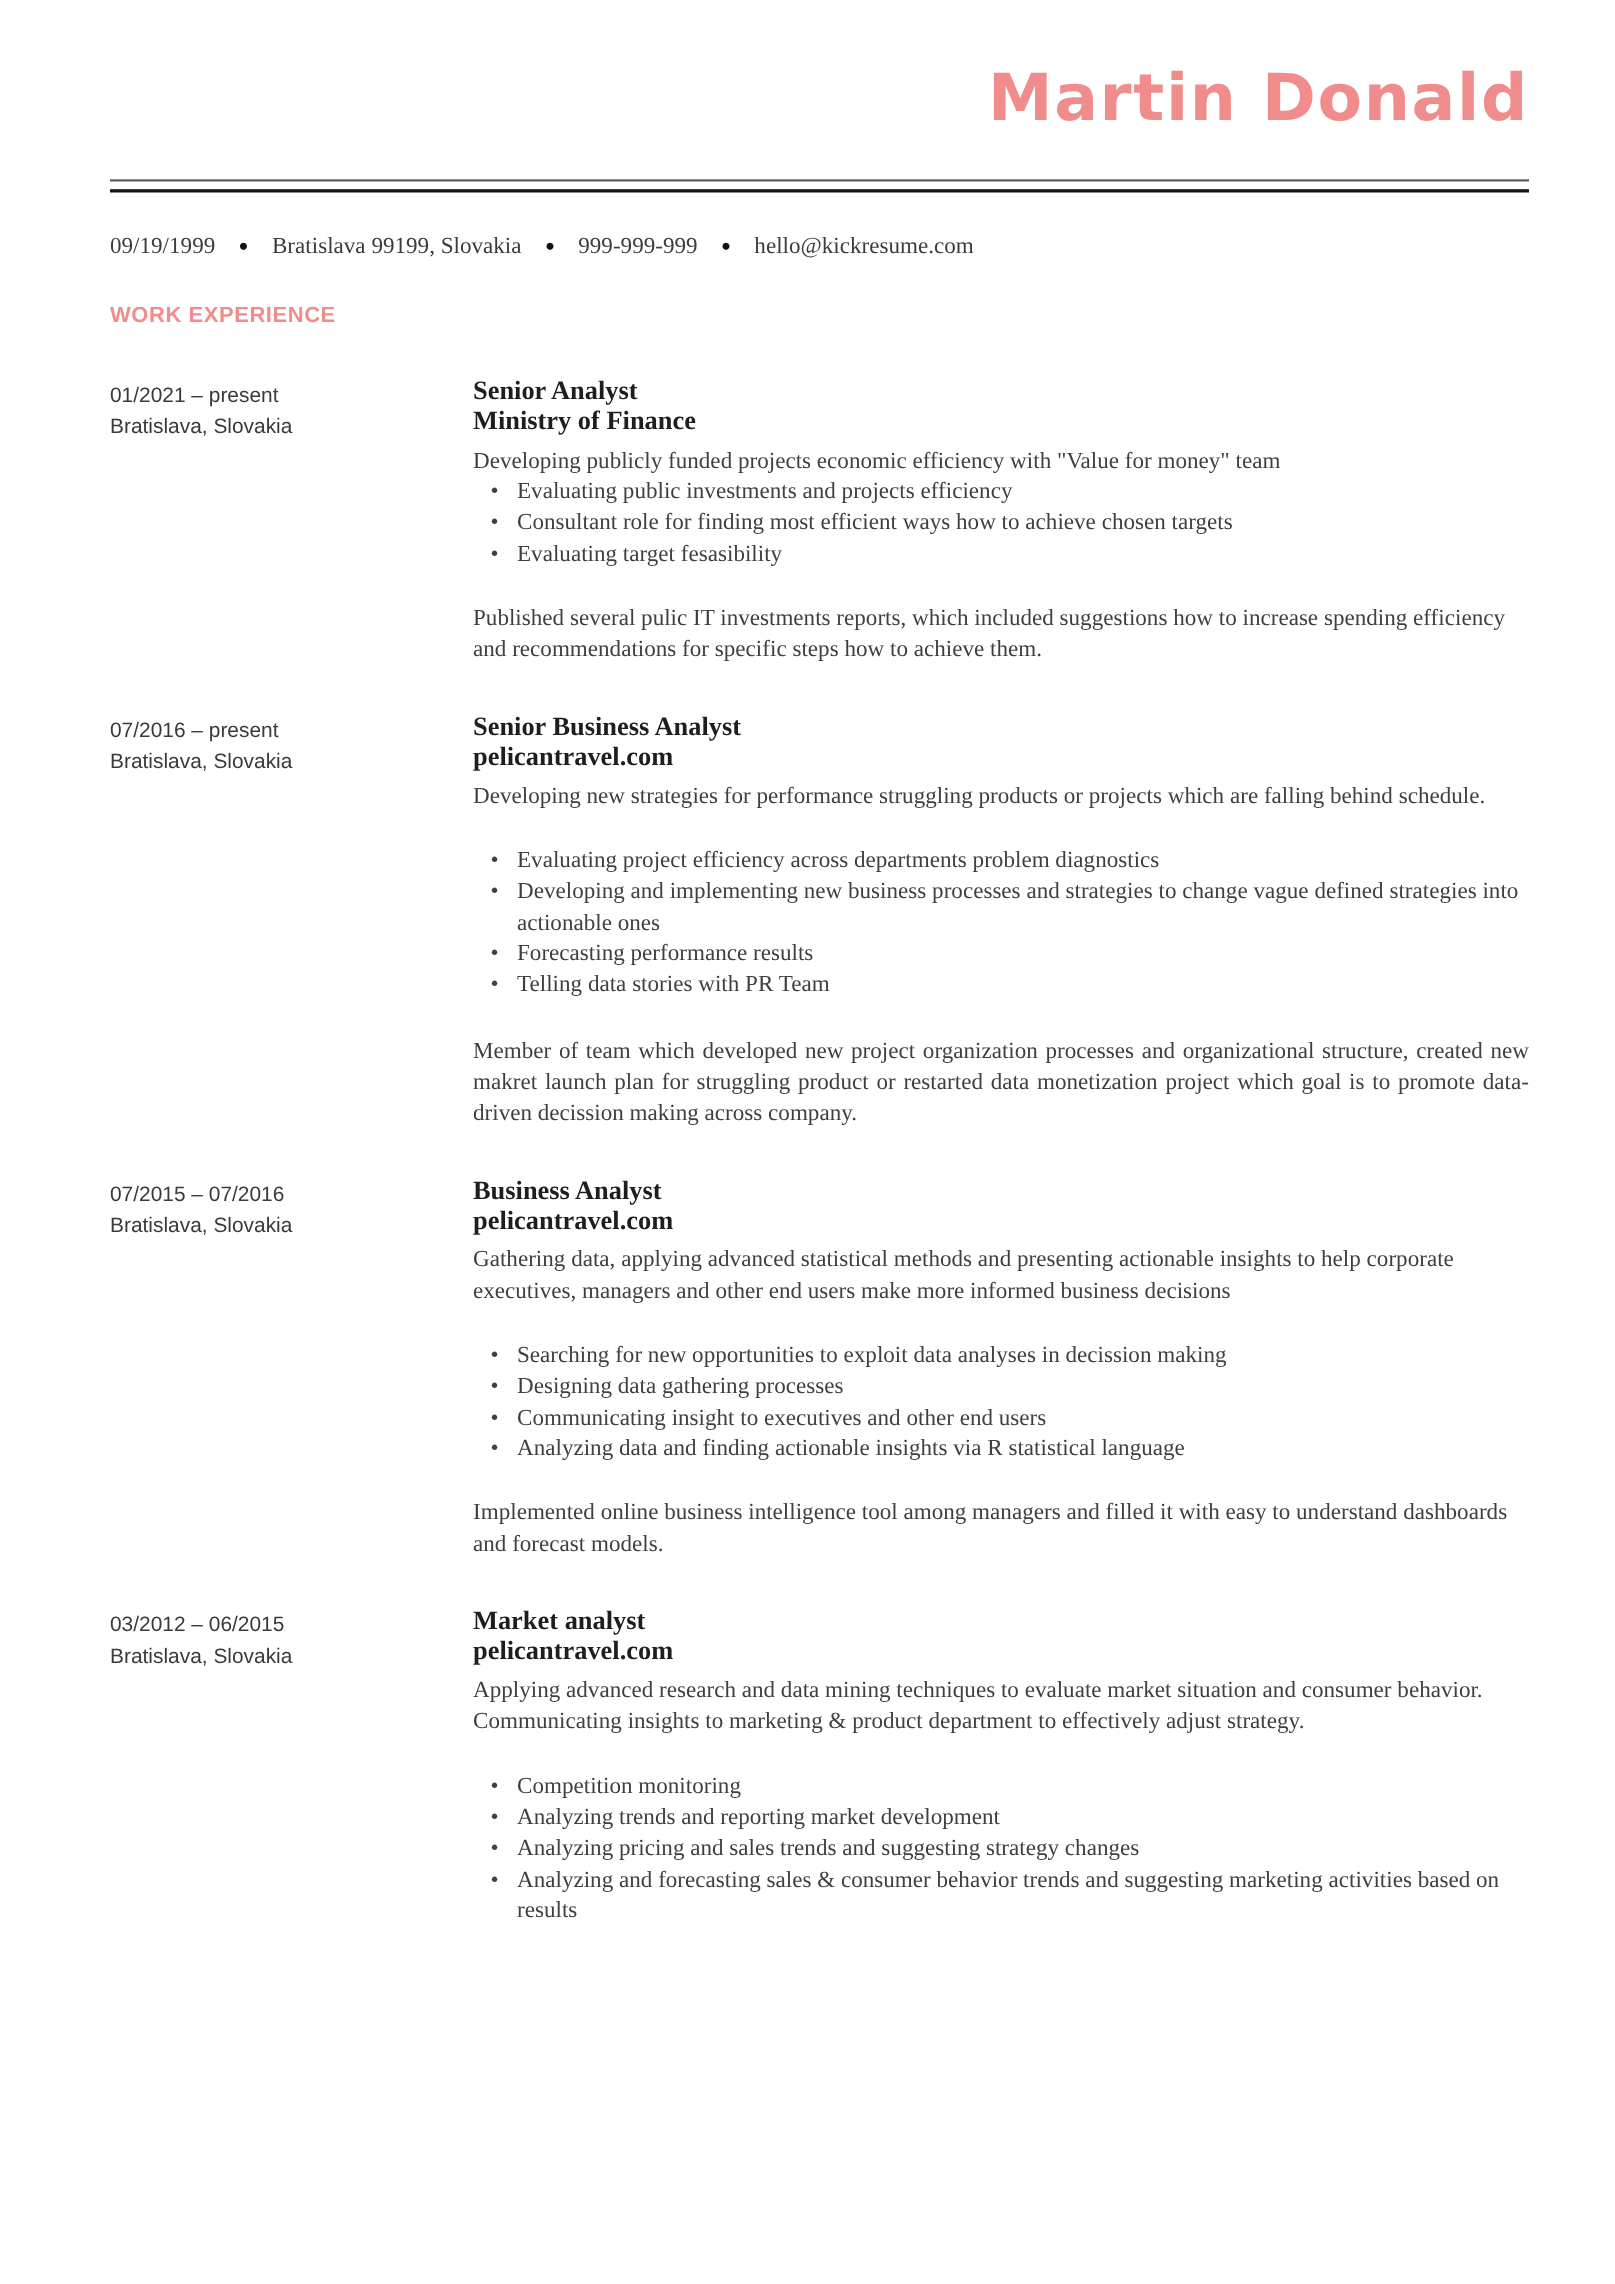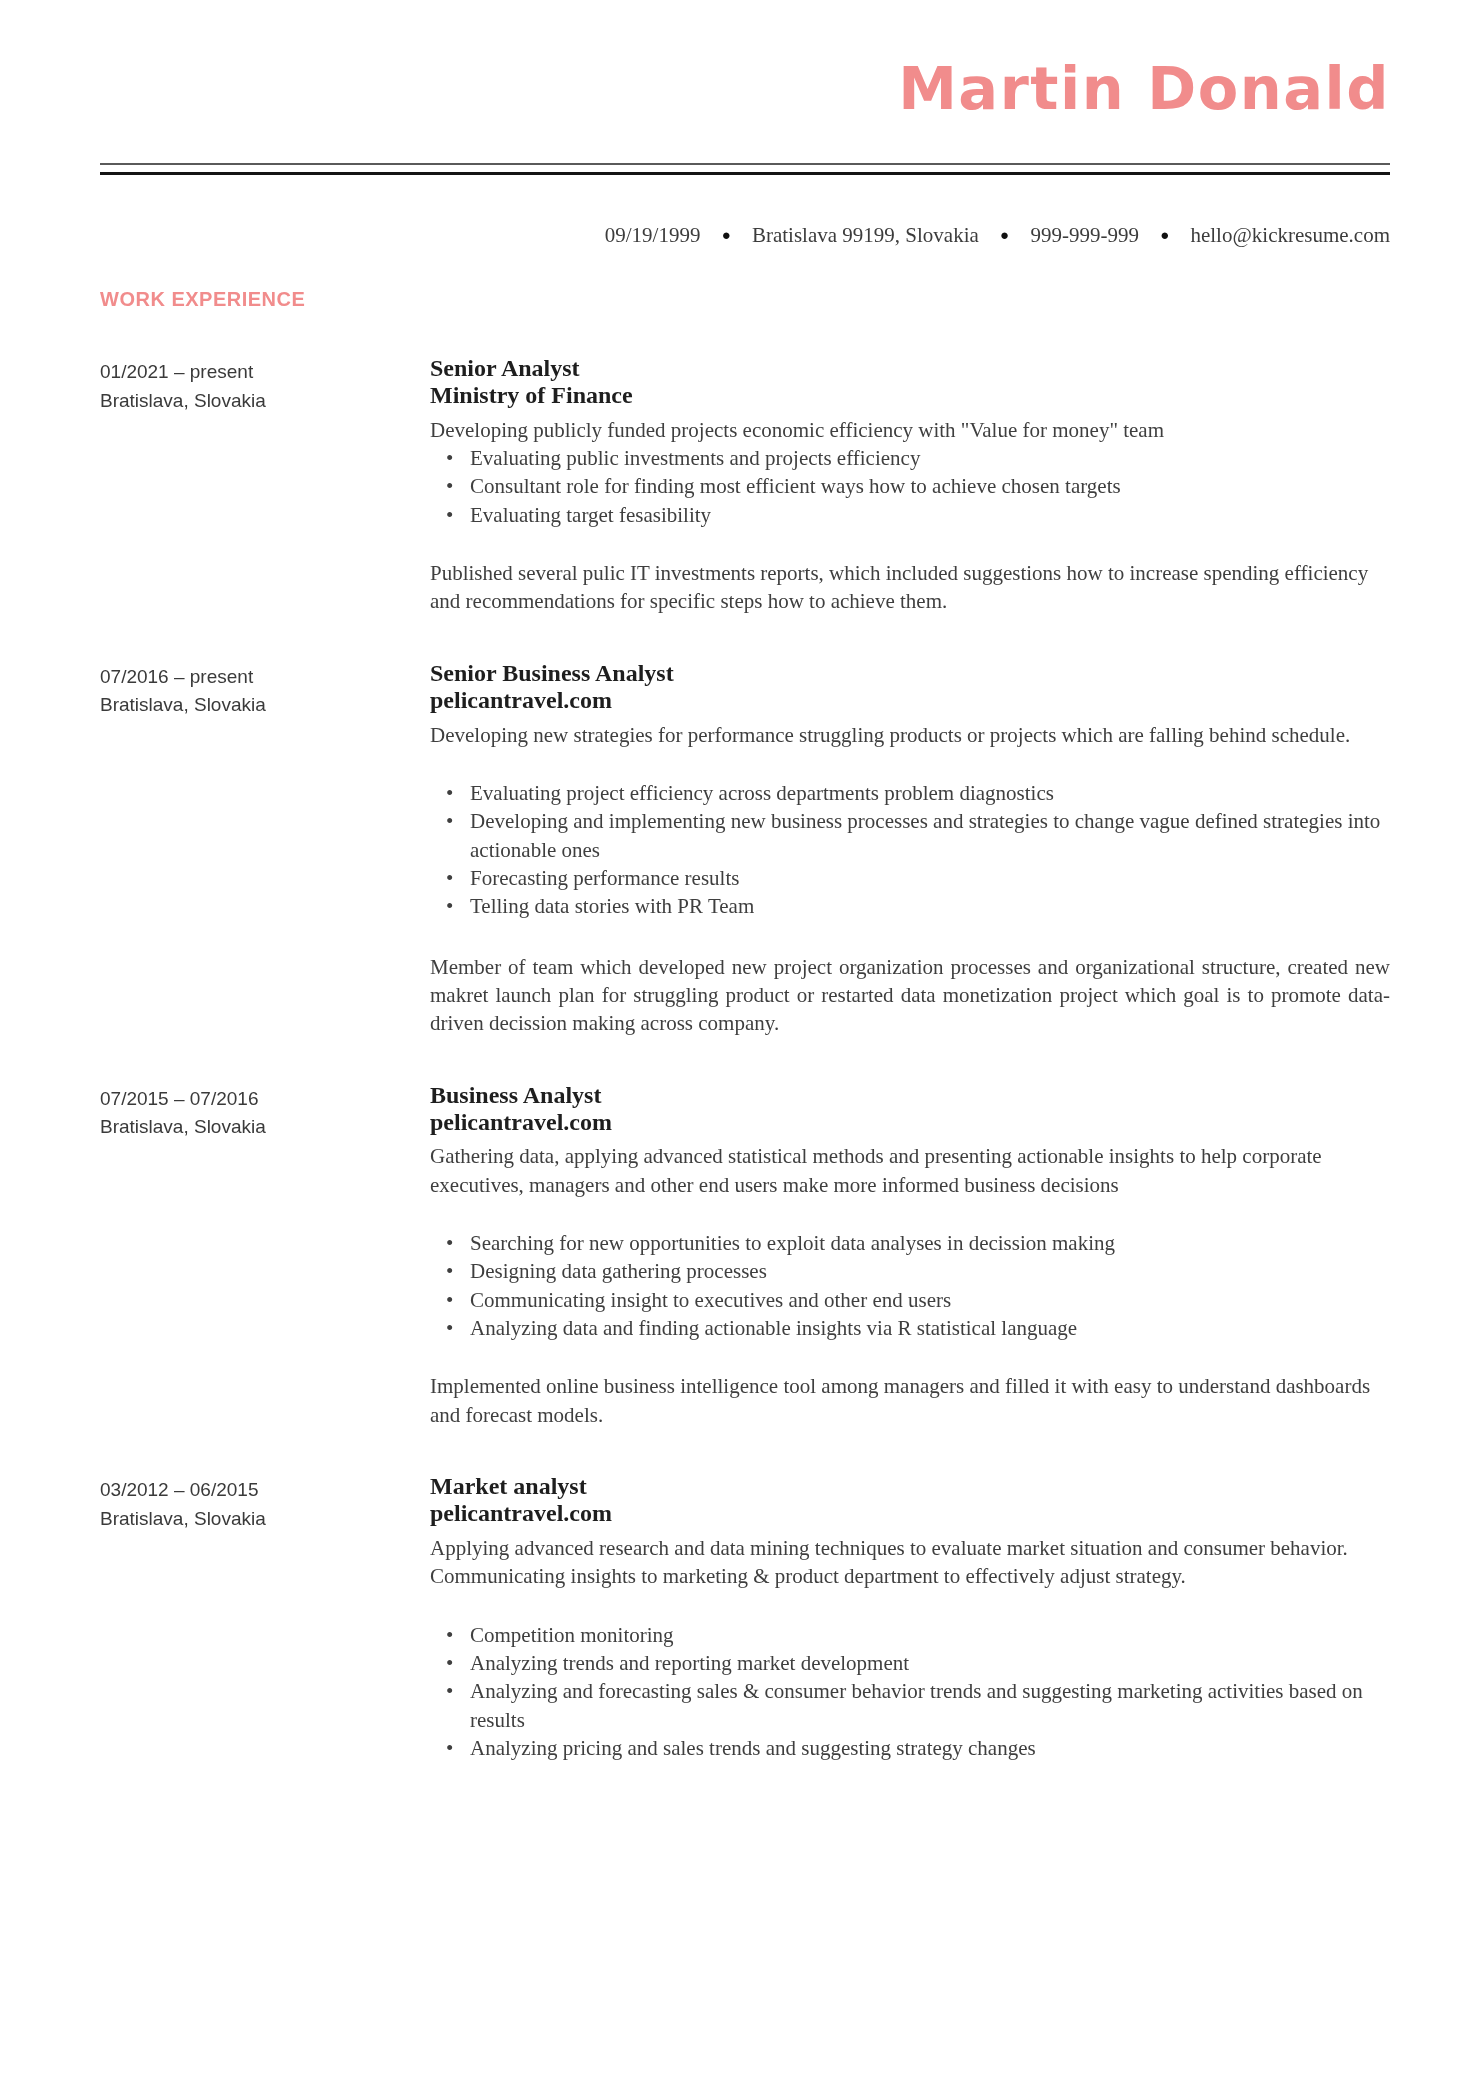--- a/index.html
+++ b/index.html
@@ -22,22 +22,22 @@
   }
 
   .rule {
     margin-top: 40px;
     height: 12px;
     border-top: 2px solid #5a5a5a;
     border-bottom: 3px solid #141414;
   }
 
   .contact {
-    margin-top: 48px;
-    text-align: right;
+    margin-top: 36px;
+    text-align: left;
     font-size: 21px;
     color: #3c3c3c;
     white-space: nowrap;
   }
   .contact .sep {
     display: inline-block;
     font-size: 15px;
     vertical-align: 2px;
     margin: 0 16px;
     color: #111111;
@@ -171,19 +171,19 @@
       <div>03/2012 – 06/2015</div>
       <div>Bratislava, Slovakia</div>
     </div>
     <div class="job-right">
       <div class="job-title">Market analyst</div>
       <div class="job-company">pelicantravel.com</div>
       <div class="job-summary">Applying advanced research and data mining techniques to evaluate market situation and consumer behavior. Communicating insights to marketing &amp; product department to effectively adjust strategy.</div>
       <ul class="job-bullets gap">
         <li>Competition monitoring</li>
         <li>Analyzing trends and reporting market development</li>
+        <li>Analyzing pricing and sales trends and suggesting strategy changes</li>
         <li>Analyzing and forecasting sales &amp; consumer behavior trends and suggesting marketing activities based on results</li>
-        <li>Analyzing pricing and sales trends and suggesting strategy changes</li>
       </ul>
     </div>
   </div>
 
 </div>
 
 </body></html>

